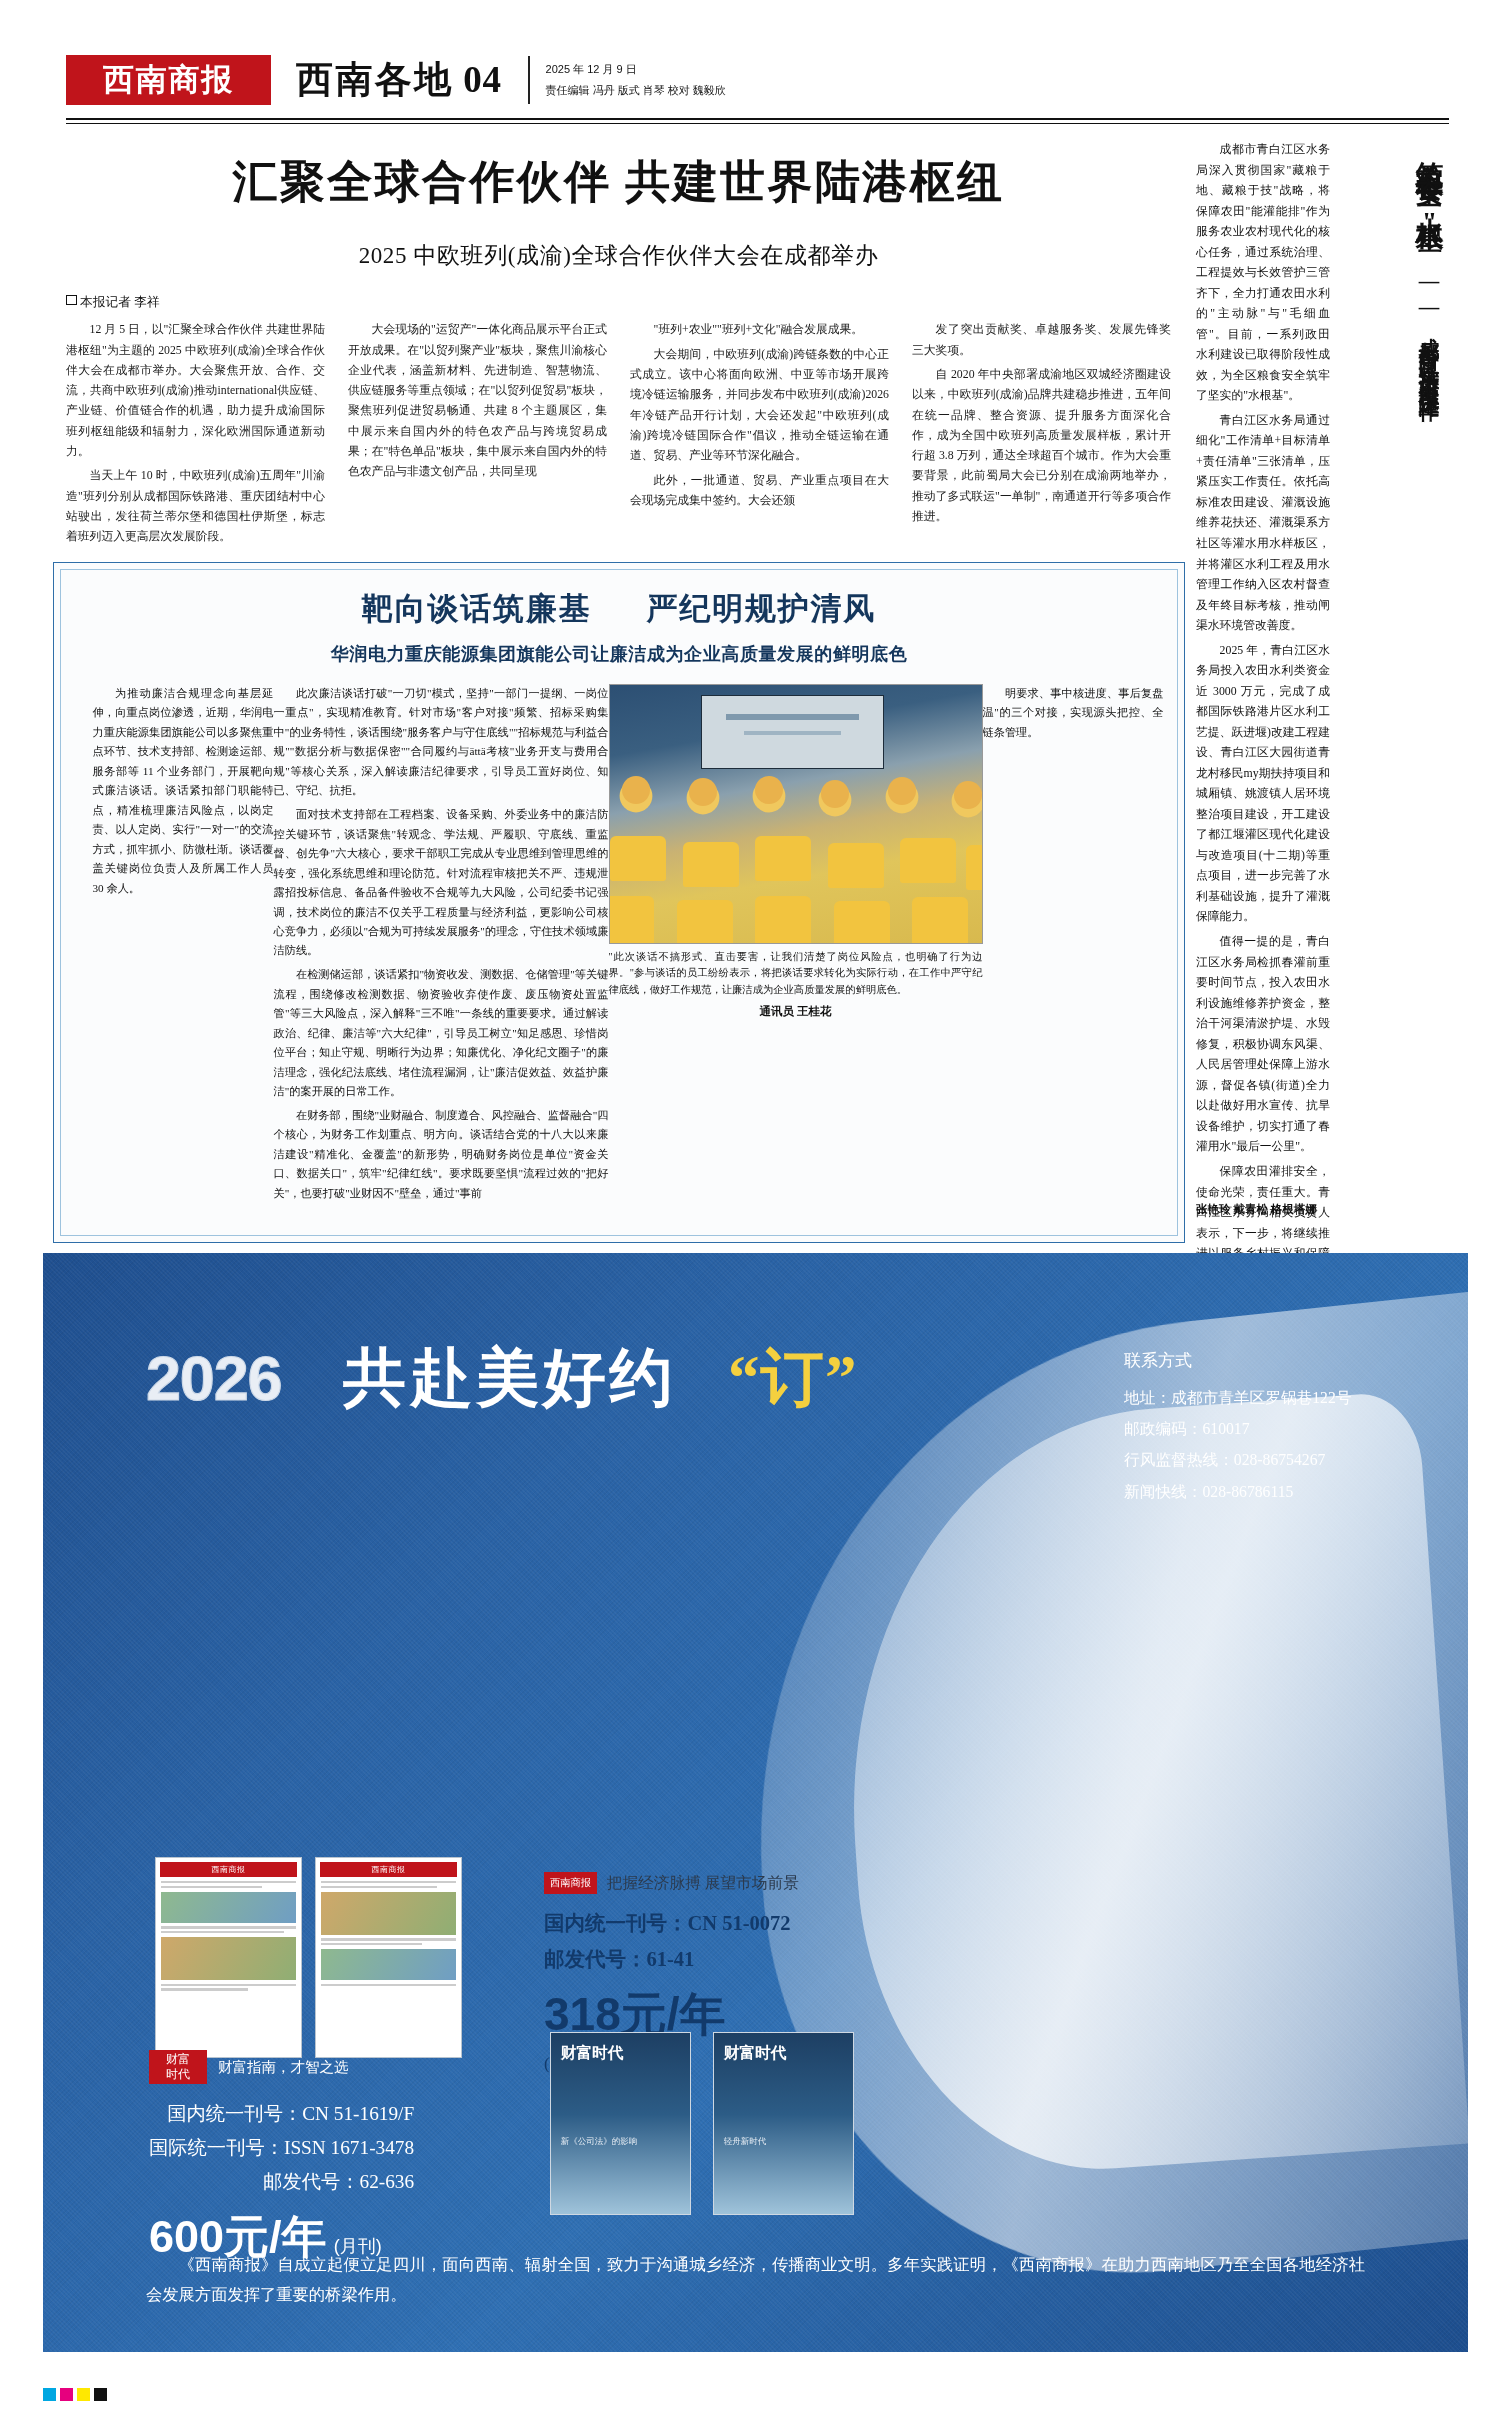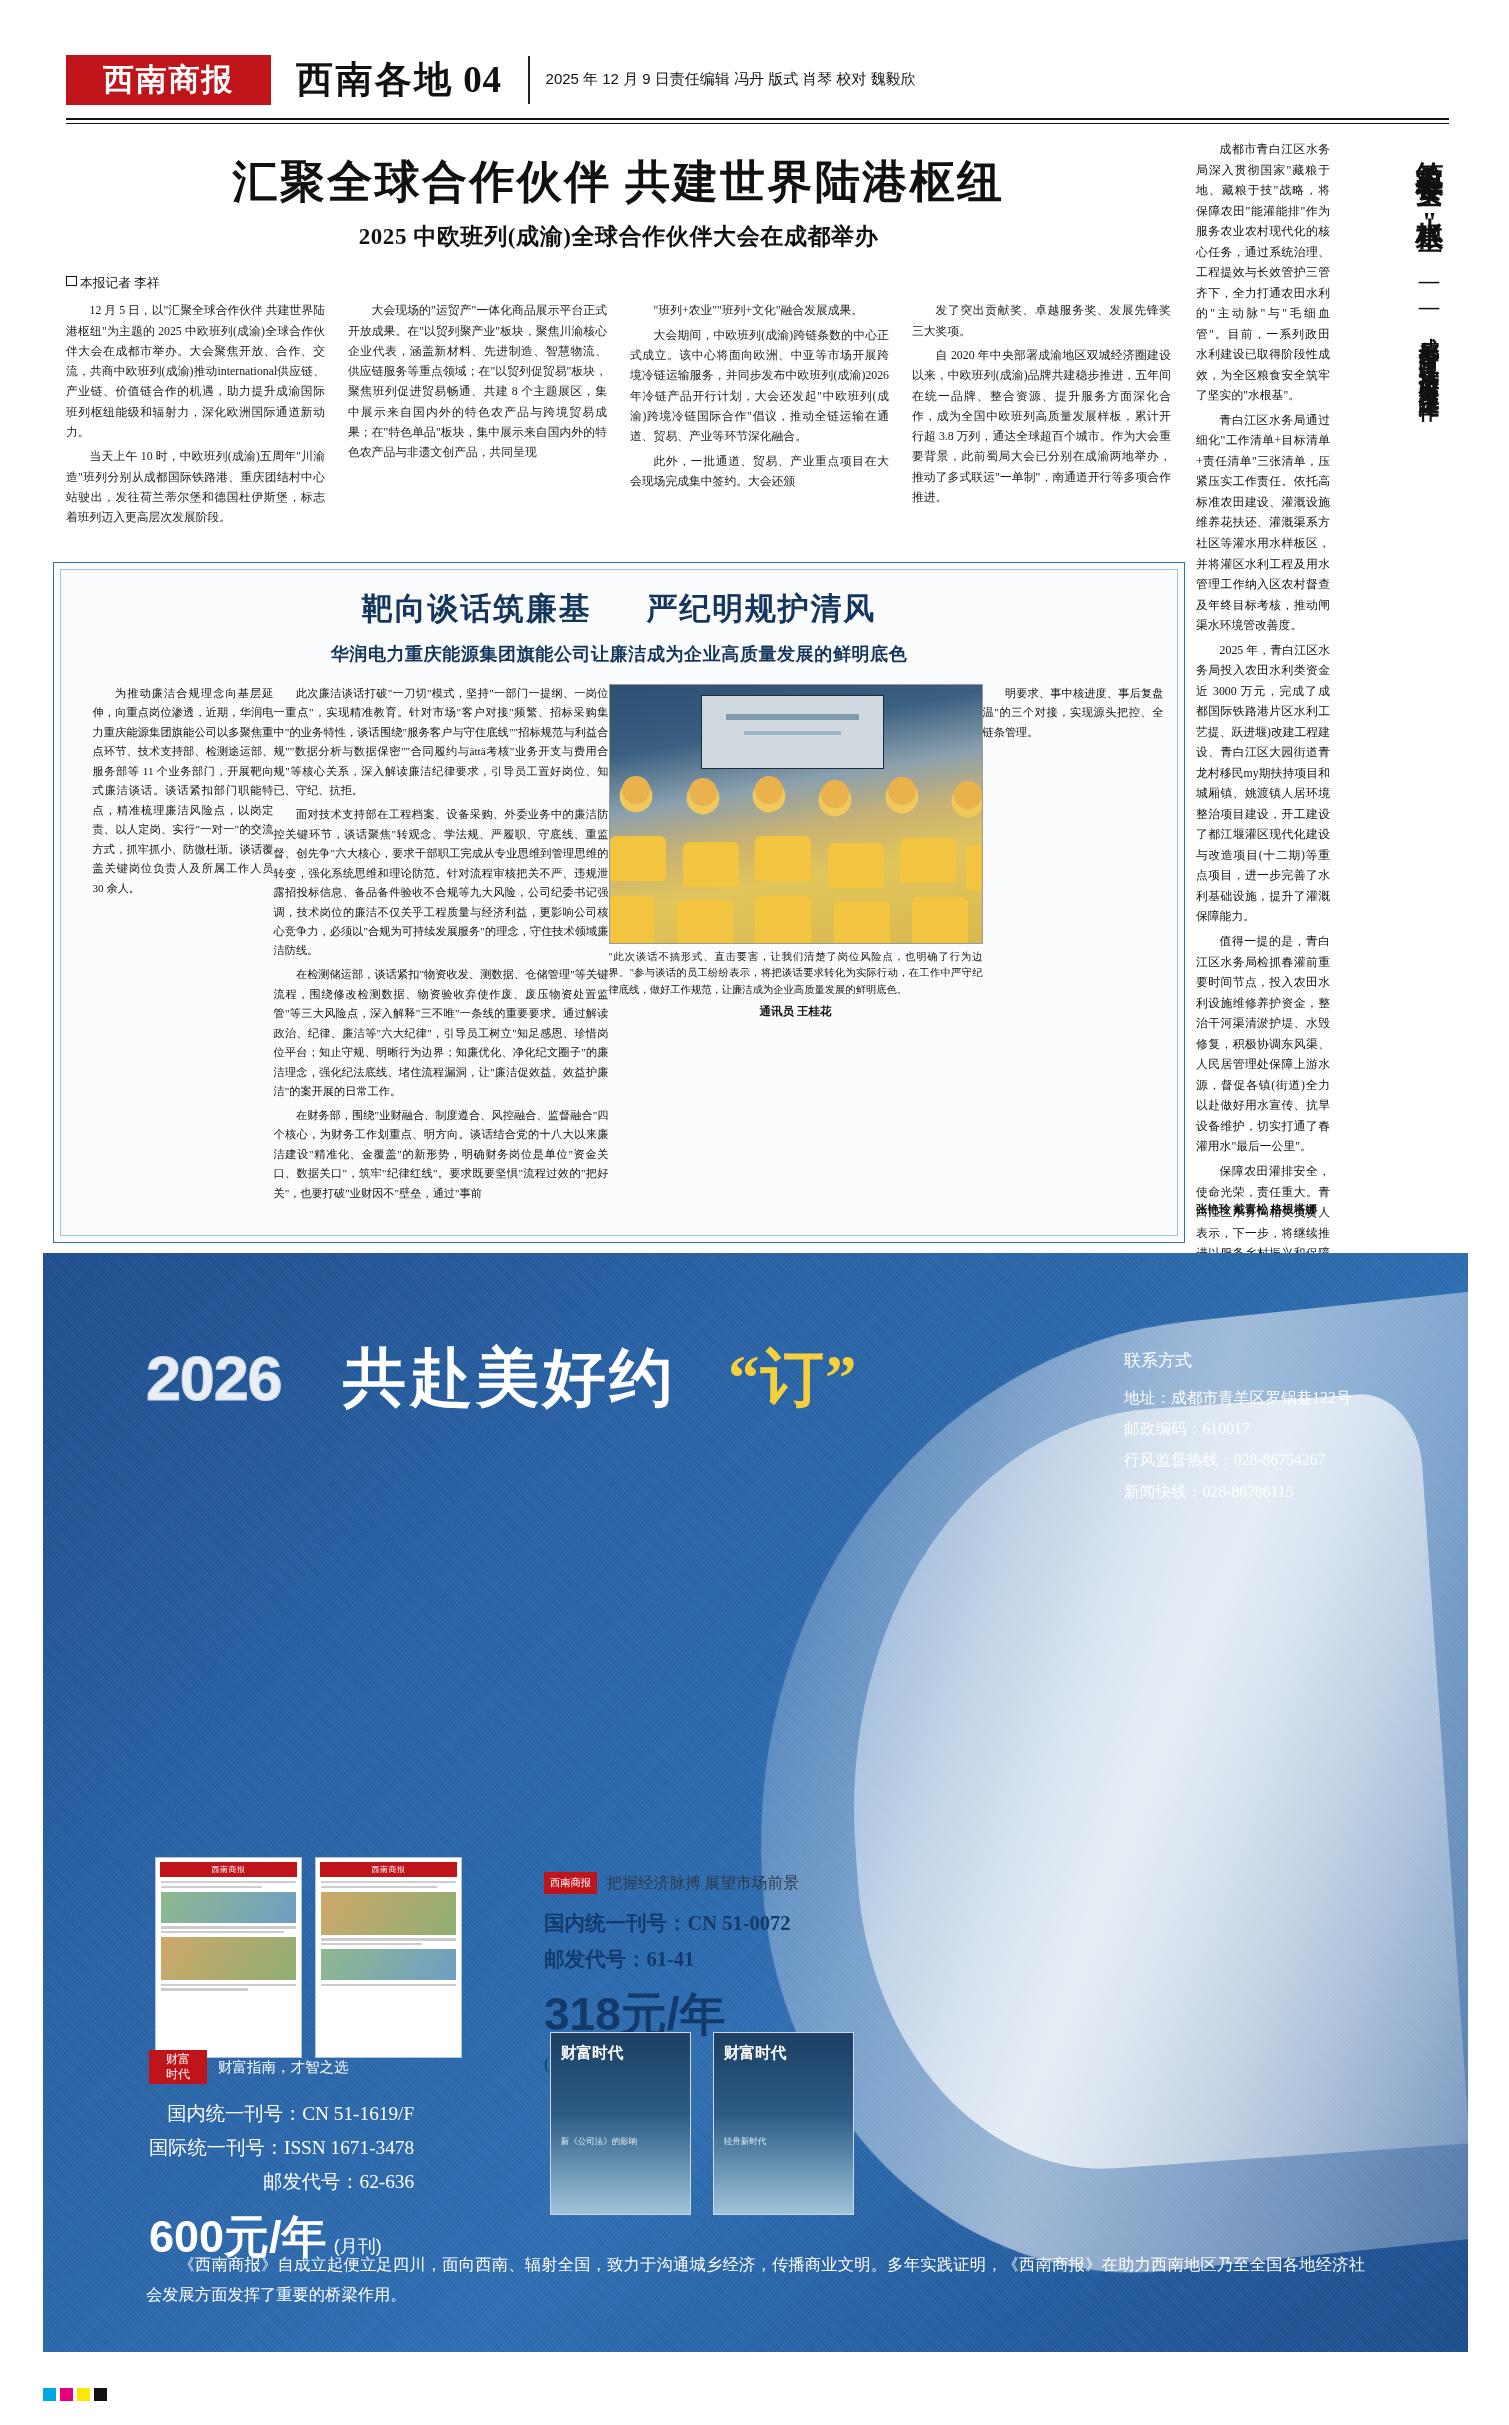--- a/index.html
+++ b/index.html
@@ -65,23 +65,23 @@
   }
   .masthead-divider {
     width: 1.8px;
     height: 48px;
     background: #222;
     margin-left: 26.6px;
     margin-right: 15.7px;
   }
   .masthead-meta {
     display: flex;
-    flex-direction: row;
+    flex-direction: column;
     justify-content: flex-start;
-    font-size: 15px;
+    font-size: 11px;
     line-height: 1.9;
     font-family: "Liberation Sans", sans-serif;
   }
   .masthead-rule {
     position: absolute;
     left: 66px;
     top: 118px;
     width: 1383px;
     height: 2.4px;
     background: #111;
@@ -107,23 +107,23 @@
   }
   .headline {
     font-size: 45px;
     font-weight: bold;
     letter-spacing: 2.4px;
     margin: 18px 0 0 0;
     line-height: 1.15;
   }
   .subhead {
     font-size: 23px;
-    font-weight: bold;
+    font-weight: normal;
     letter-spacing: 0.6px;
-    margin-top: 12px;
+    margin-top: 31px;
   }
   .byline {
     font-size: 12.7px;
     margin-top: 23px;
     font-family: "Liberation Sans", sans-serif;
   }
   .byline .boxmark {
     display: inline-block;
     width: 8.5px;
     height: 8.5px;

